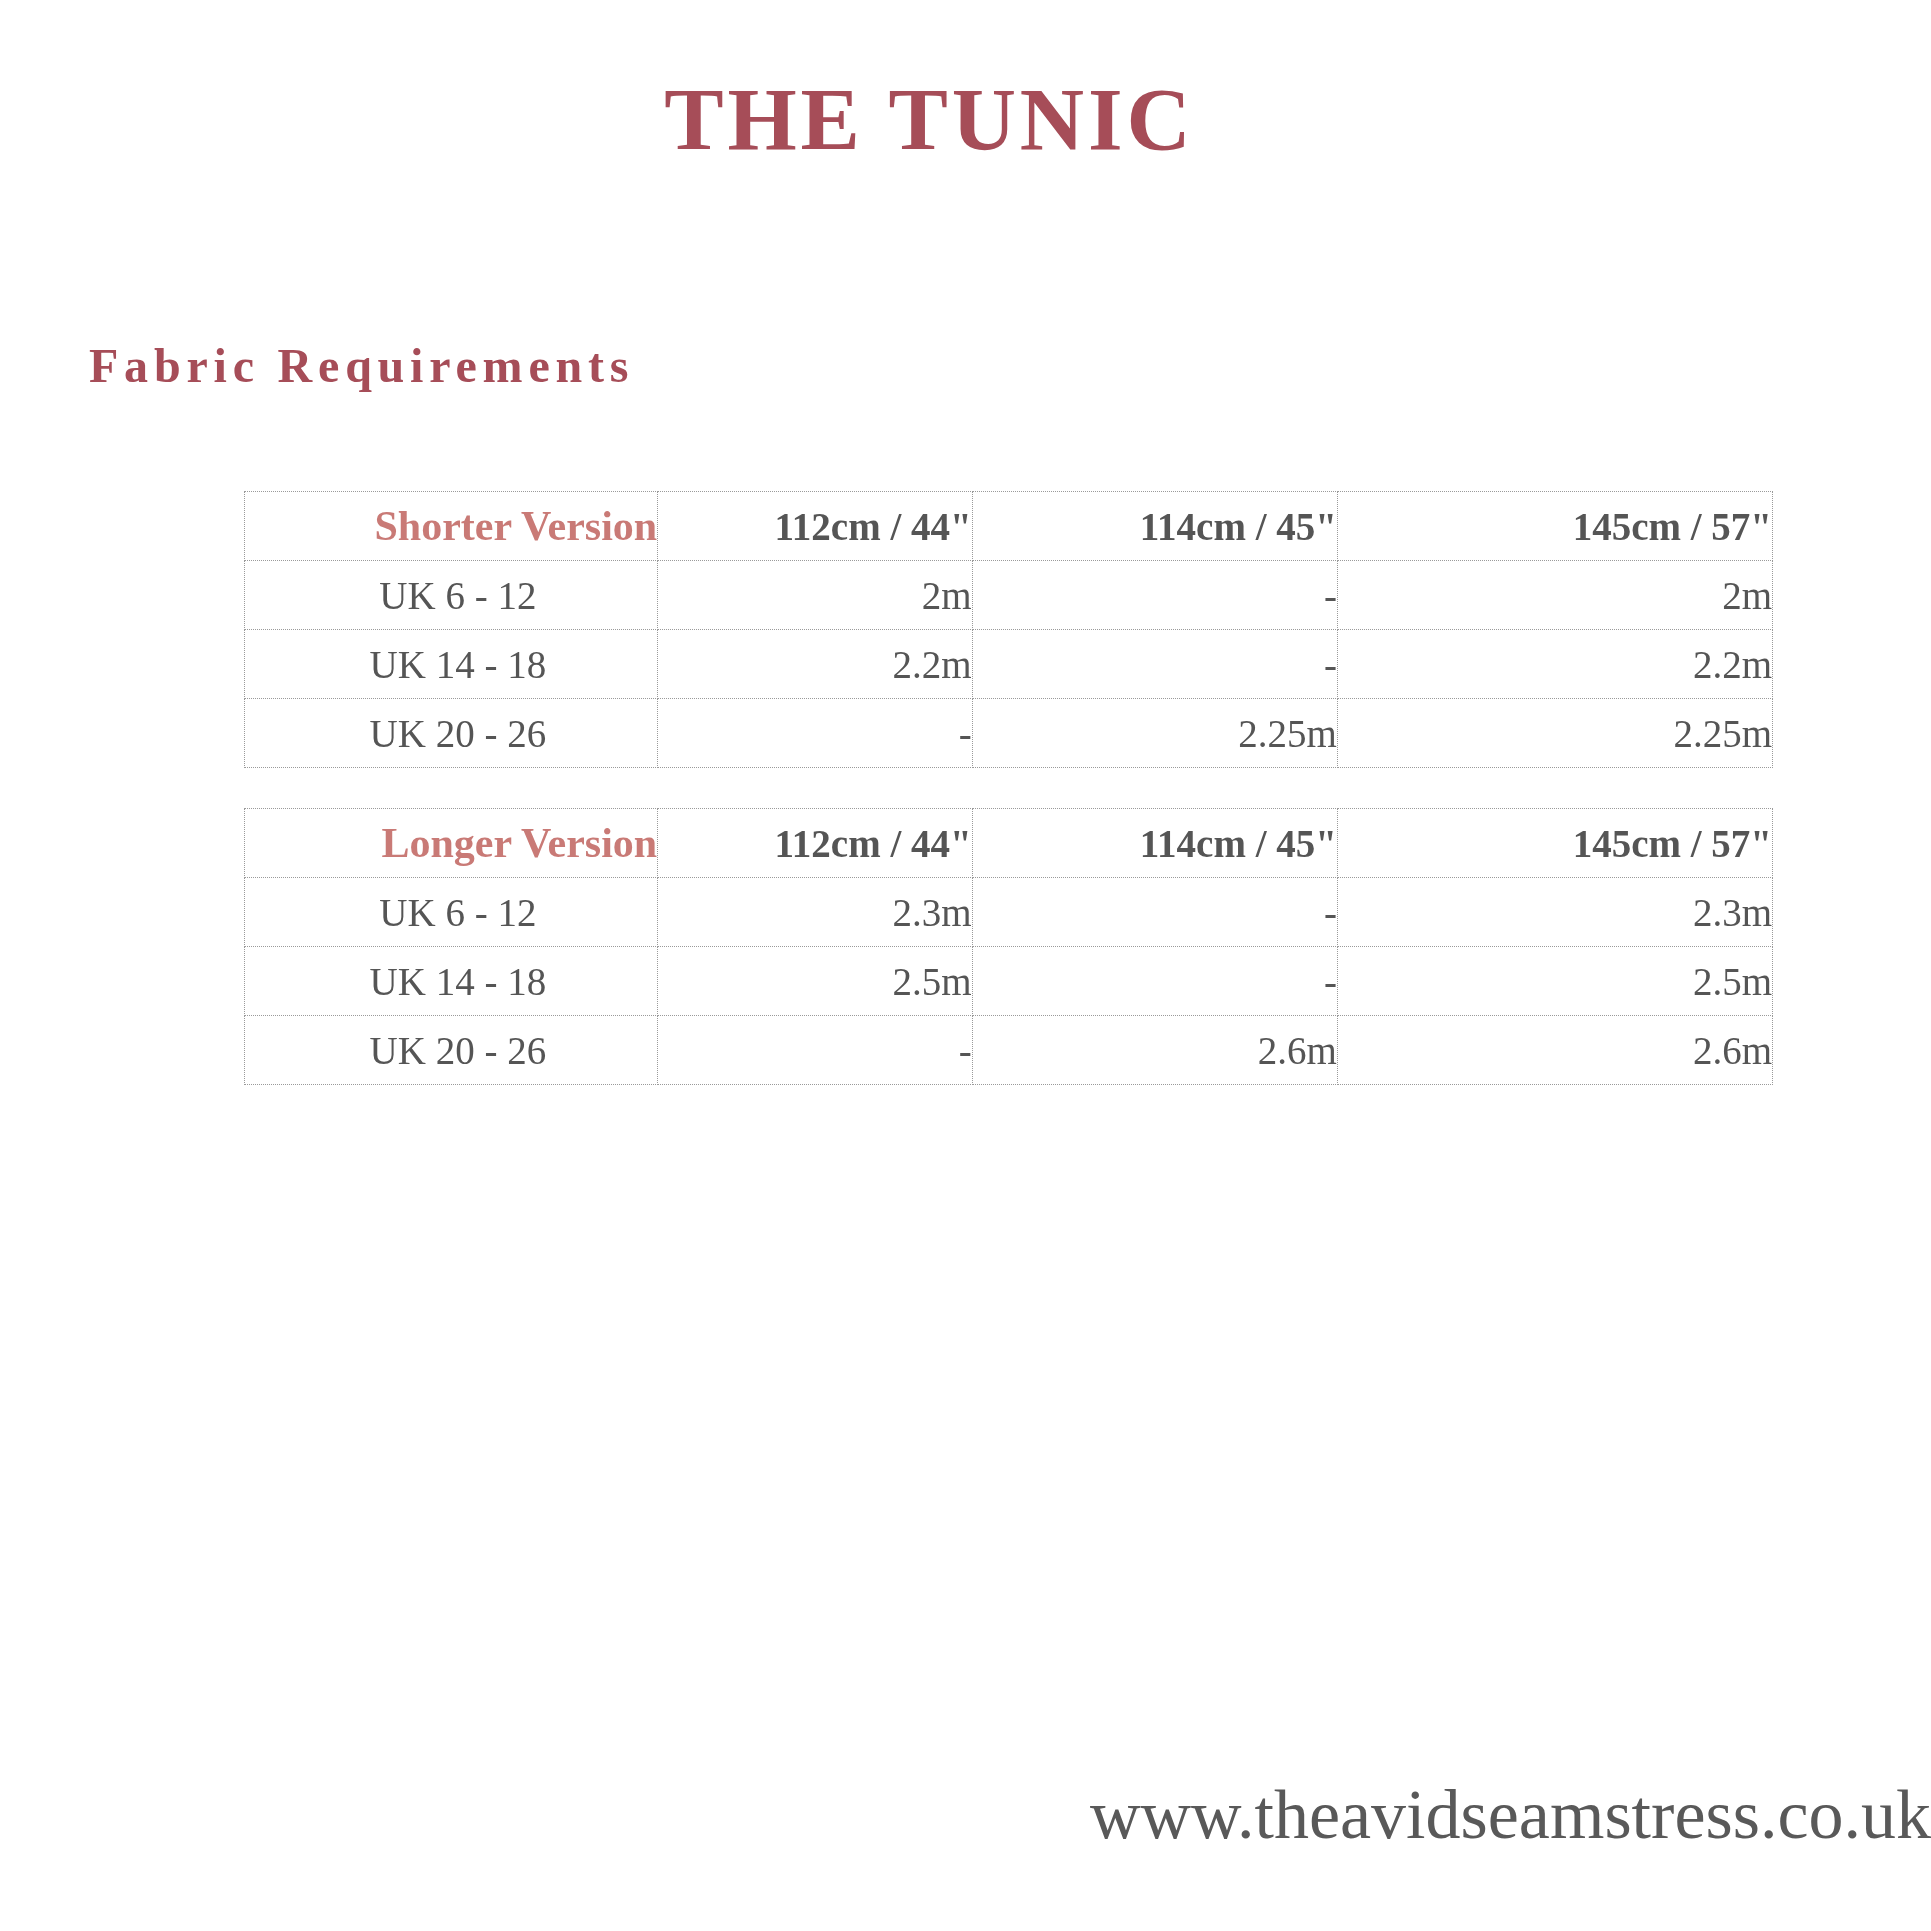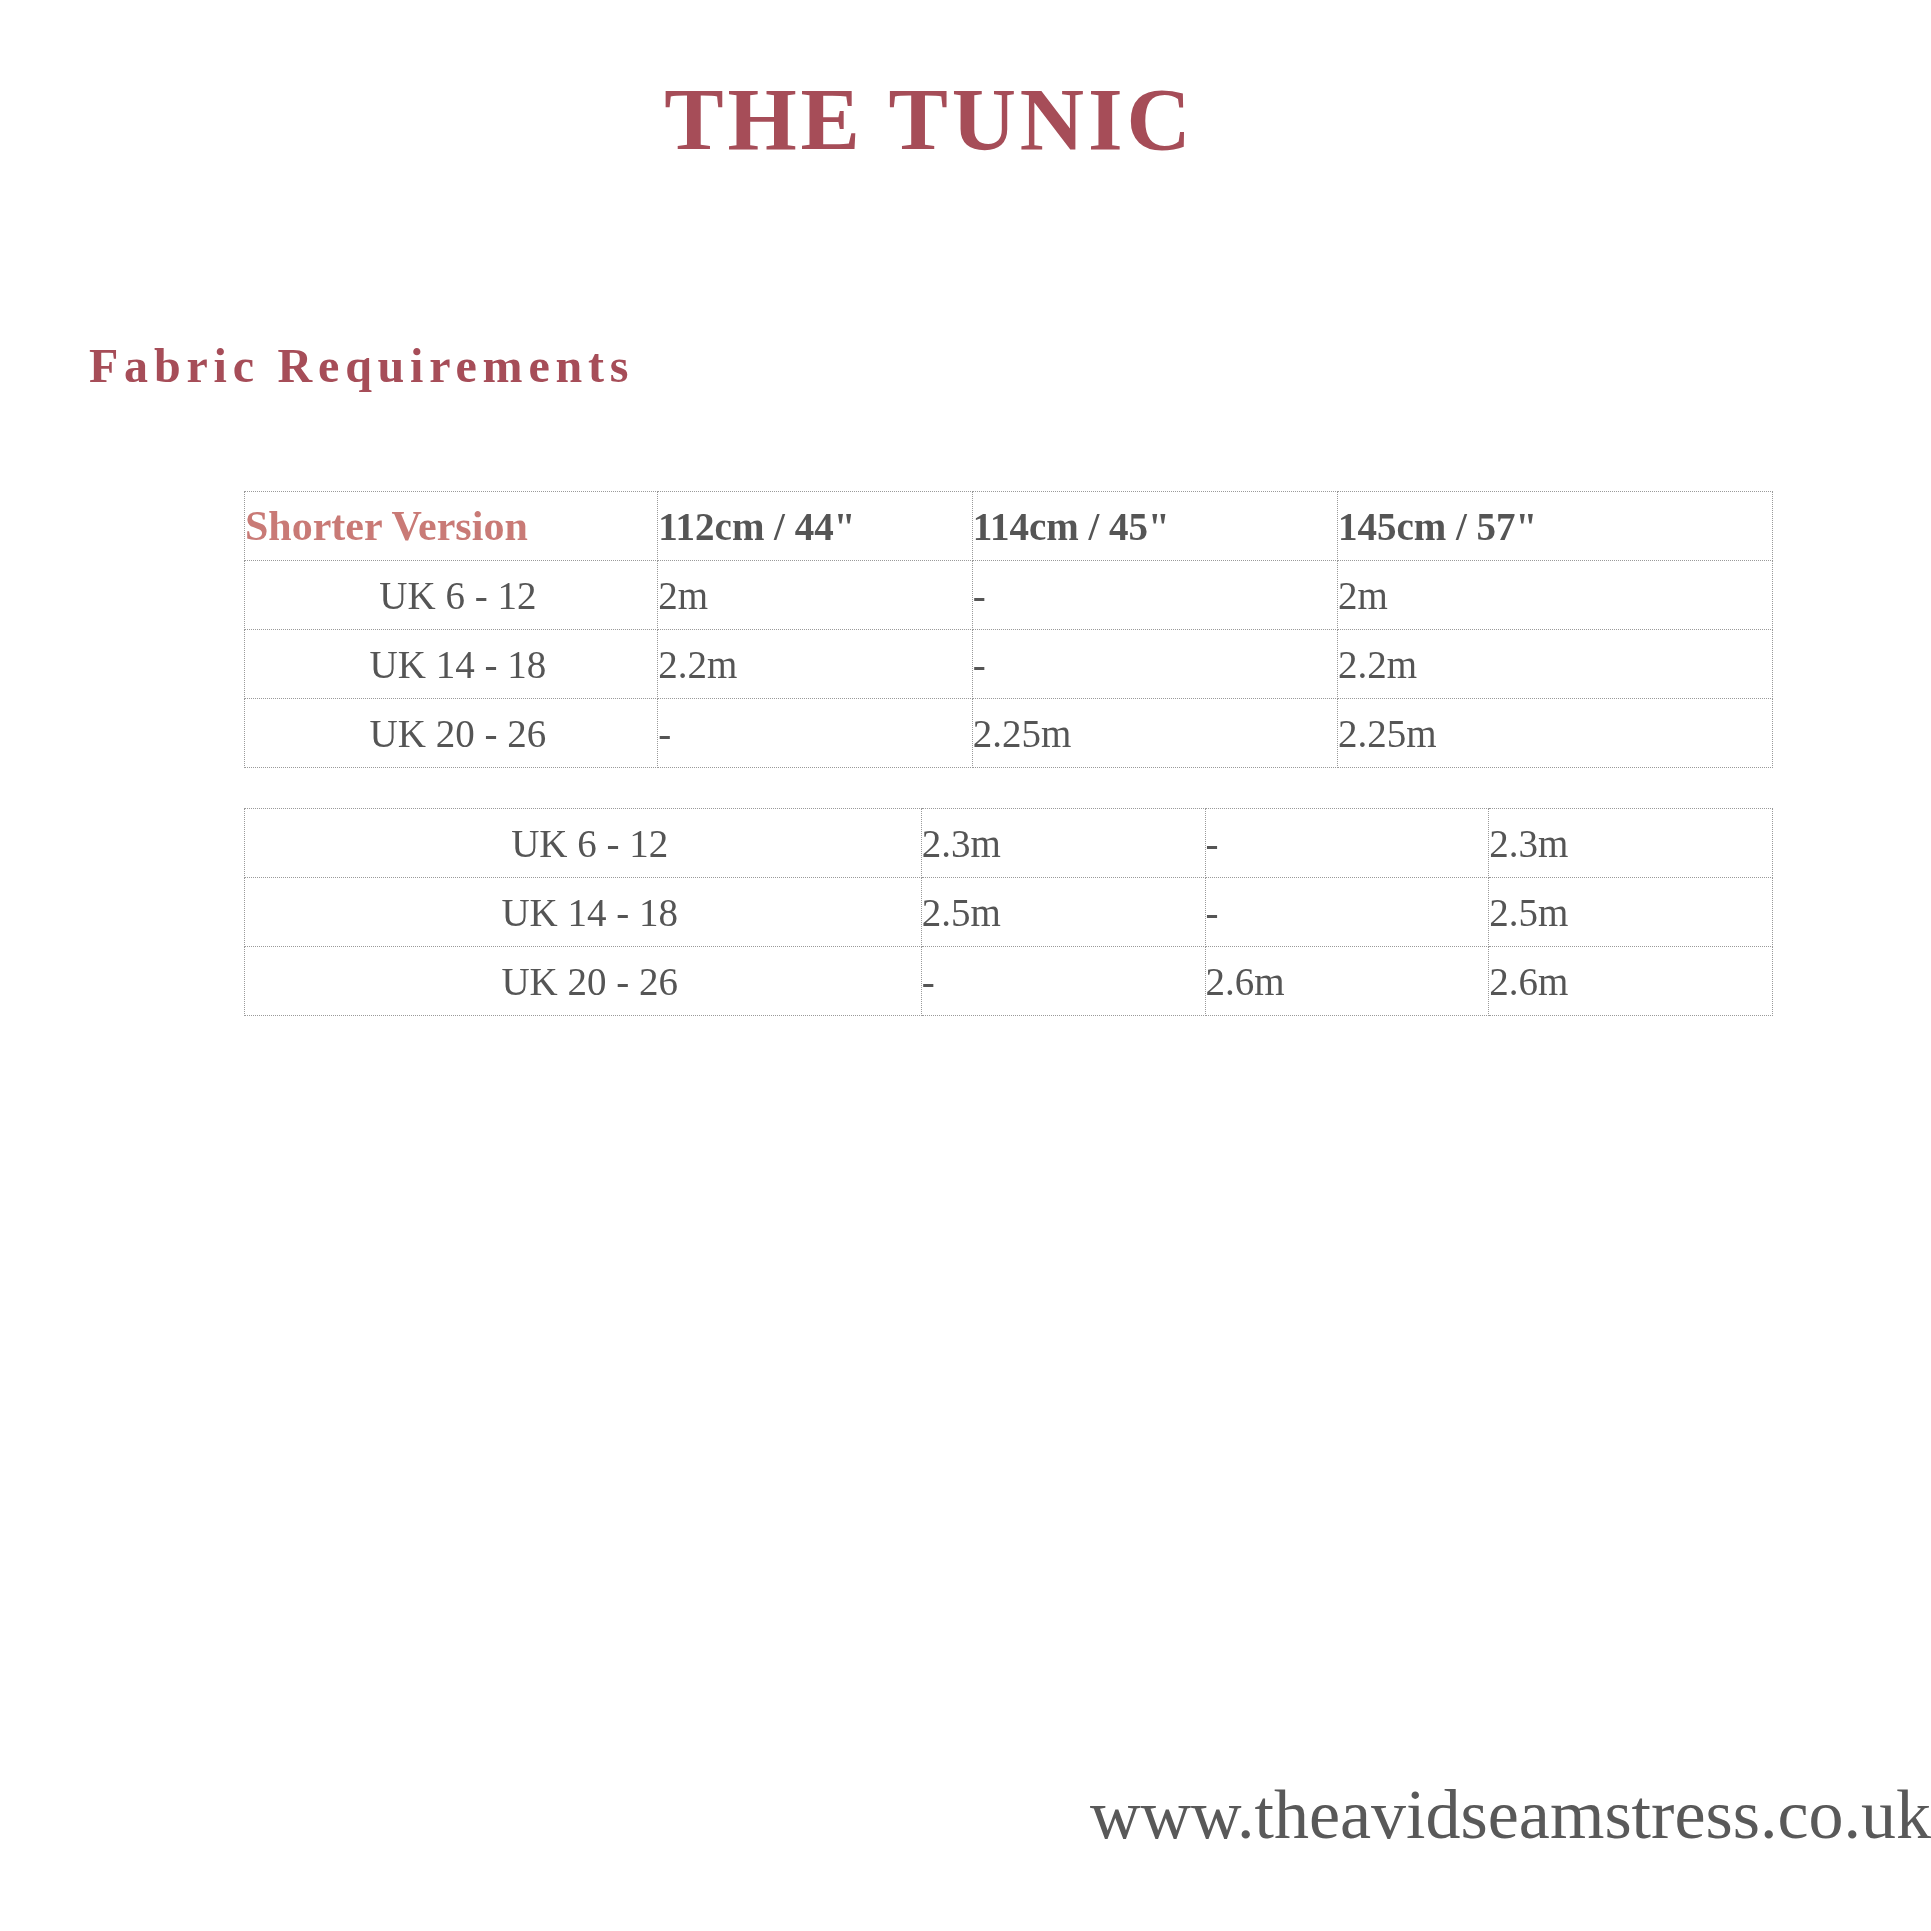--- a/index.html
+++ b/index.html
@@ -5,21 +5,21 @@
   html, body { margin:0; padding:0; background:#ffffff; }
   body { width:1931px; height:1931px; position:relative; overflow:hidden;
          font-family: "DejaVu Serif", "Liberation Serif", serif; }
   .title { position:absolute; left:0; width:1859px; top:68px; text-align:center;
            font-family:"Liberation Serif", serif; font-weight:bold; font-size:89px;
            letter-spacing:3.9px; color:#A64D58; }
   .subtitle { position:absolute; left:89px; top:338px; font-family:"Liberation Serif", serif;
               font-weight:bold; font-size:48px; letter-spacing:5.8px; color:#A64D58; }
   table.req { position:absolute; left:244px; width:1529px; border-collapse:collapse;
               font-family:"Liberation Serif", serif; color:#555555; }
-  table.req td { border:1.9px dotted #9a9a9a; height:68px; padding:0; text-align:left;
+  table.req td { border:1.9px dotted #9a9a9a; height:68px; padding:0; text-align:right;
                  font-size:39px; vertical-align:middle; }
   table.req td.c0 { width:413px; }
   table.req td.c1 { width:314px; }
   table.req td.c2 { width:365px; }
   table.req td.c3 { width:435px; }
   table.req td.rowlabel { text-align:center; padding-left:13.5px; }
   table.req tr.head td { font-weight:bold; font-size:39px; color:#555555; }
   table.req tr.head td.version { color:#C97A76; font-size:42px; }
   #t1 { top:491px; }
   #t2 { top:808px; }
@@ -56,20 +56,26 @@
     <td class="rowlabel">UK 20 - 26</td>
     <td>-</td>
     <td>2.25m</td>
     <td>2.25m</td>
   </tr>
 </tbody>
   </table>
 
 <table class="req" id="t2">
   <tbody>
+      <tr class="head">
+    <td class="c0 version">Longer Version</td>
+    <td class="c1">112cm / 44"</td>
+    <td class="c2">114cm / 45"</td>
+    <td class="c3">145cm / 57"</td>
+  </tr>
   <tr>
     <td class="rowlabel">UK 6 - 12</td>
     <td>2.3m</td>
     <td>-</td>
     <td>2.3m</td>
   </tr>
   <tr>
     <td class="rowlabel">UK 14 - 18</td>
     <td>2.5m</td>
     <td>-</td>

